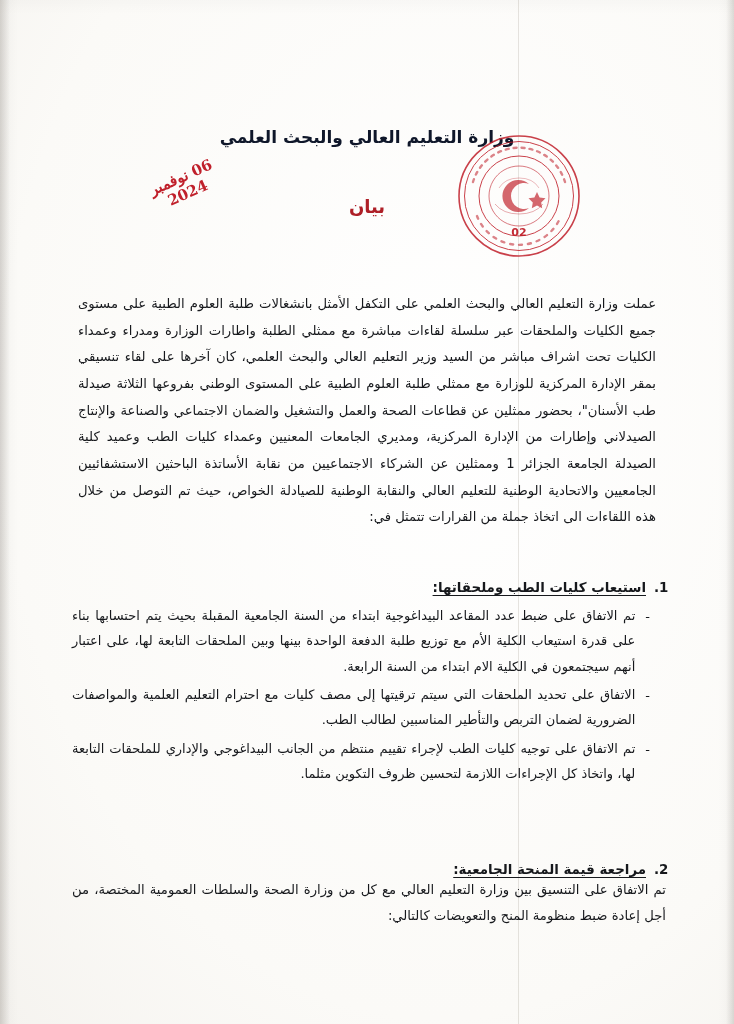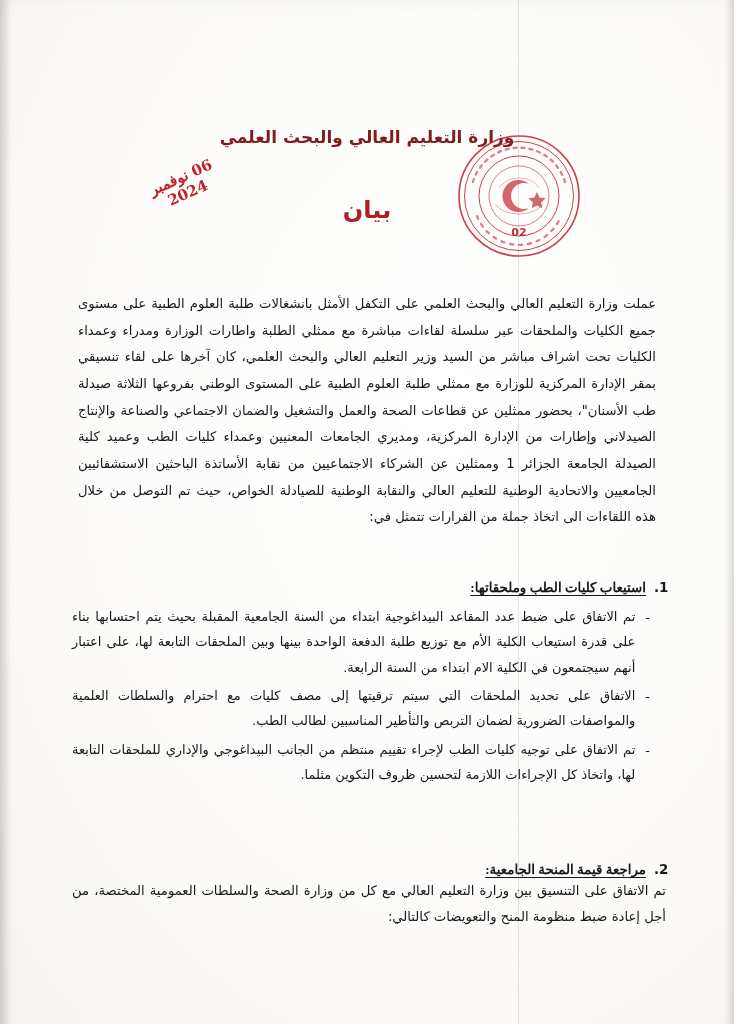--- a/index.html
+++ b/index.html
@@ -51,31 +51,31 @@
     color: #ae1f27;
     text-align: center;
     font-weight: bold;
   }
   .hdr-line2 {
     position: absolute;
     top: 127px;
     right: 150px;
     left: 150px;
     font-size: 17px;
-    color: #7f1d1d;
+    color: #0f172a;
     text-align: center;
     font-weight: bold;
   }
   .hdr-title {
     position: absolute;
     top: 196px;
     right: 0;
     left: 0;
     text-align: center;
-    font-size: 24px;
+    font-size: 18px;
     color: #ae1f27;
     font-weight: bold;
     letter-spacing: 6px;
   }
 
   
   .stamp {
     position: absolute;
     top: 132px;
     left: 455px;
@@ -133,21 +133,20 @@
   }
   .sec-num {
     min-width: 18px;
     text-align: left;
     font-weight: bold;
   }
   .sec-title {
     text-decoration: underline;
     text-underline-offset: 3px;
     font-weight: bold;
-    font-family: Liberation Serif, serif;
   }
   .bullets {
     margin-top: 8px;
     padding: 0;
     list-style: none;
   }
   .bullets li {
     display: flex;
     flex-direction: row;
     gap: 10px;
@@ -241,21 +240,21 @@
         <span class="sec-num">1.</span>
         <span class="sec-title">استيعاب كليات الطب وملحقاتها:</span>
       </div>
       <ul class="bullets">
         <li>
           <span class="dash">-</span>
           <span class="txt">تم الاتفاق على ضبط عدد المقاعد البيداغوجية ابتداء من السنة الجامعية المقبلة بحيث يتم احتسابها بناء على قدرة استيعاب الكلية الأم مع توزيع طلبة الدفعة الواحدة بينها وبين الملحقات التابعة لها، على اعتبار أنهم سيجتمعون في الكلية الام ابتداء من السنة الرابعة.</span>
         </li>
         <li>
           <span class="dash">-</span>
-          <span class="txt">الاتفاق على تحديد الملحقات التي سيتم ترقيتها إلى مصف كليات مع احترام والسلطات العلمية والمواصفات الضرورية لضمان التربص والتأطير المناسبين لطالب الطب.</span>
+          <span class="txt">الاتفاق على تحديد الملحقات التي سيتم ترقيتها إلى مصف كليات مع احترام التعليم العلمية والمواصفات الضرورية لضمان التربص والتأطير المناسبين لطالب الطب.</span>
         </li>
         <li>
           <span class="dash">-</span>
           <span class="txt">تم الاتفاق على توجيه كليات الطب لإجراء تقييم منتظم من الجانب البيداغوجي والإداري للملحقات التابعة لها، واتخاذ كل الإجراءات اللازمة لتحسين ظروف التكوين مثلما.</span>
         </li>
       </ul>
     </div>
 
     <div class="section" id="sec2">
       <div class="sec-head">

